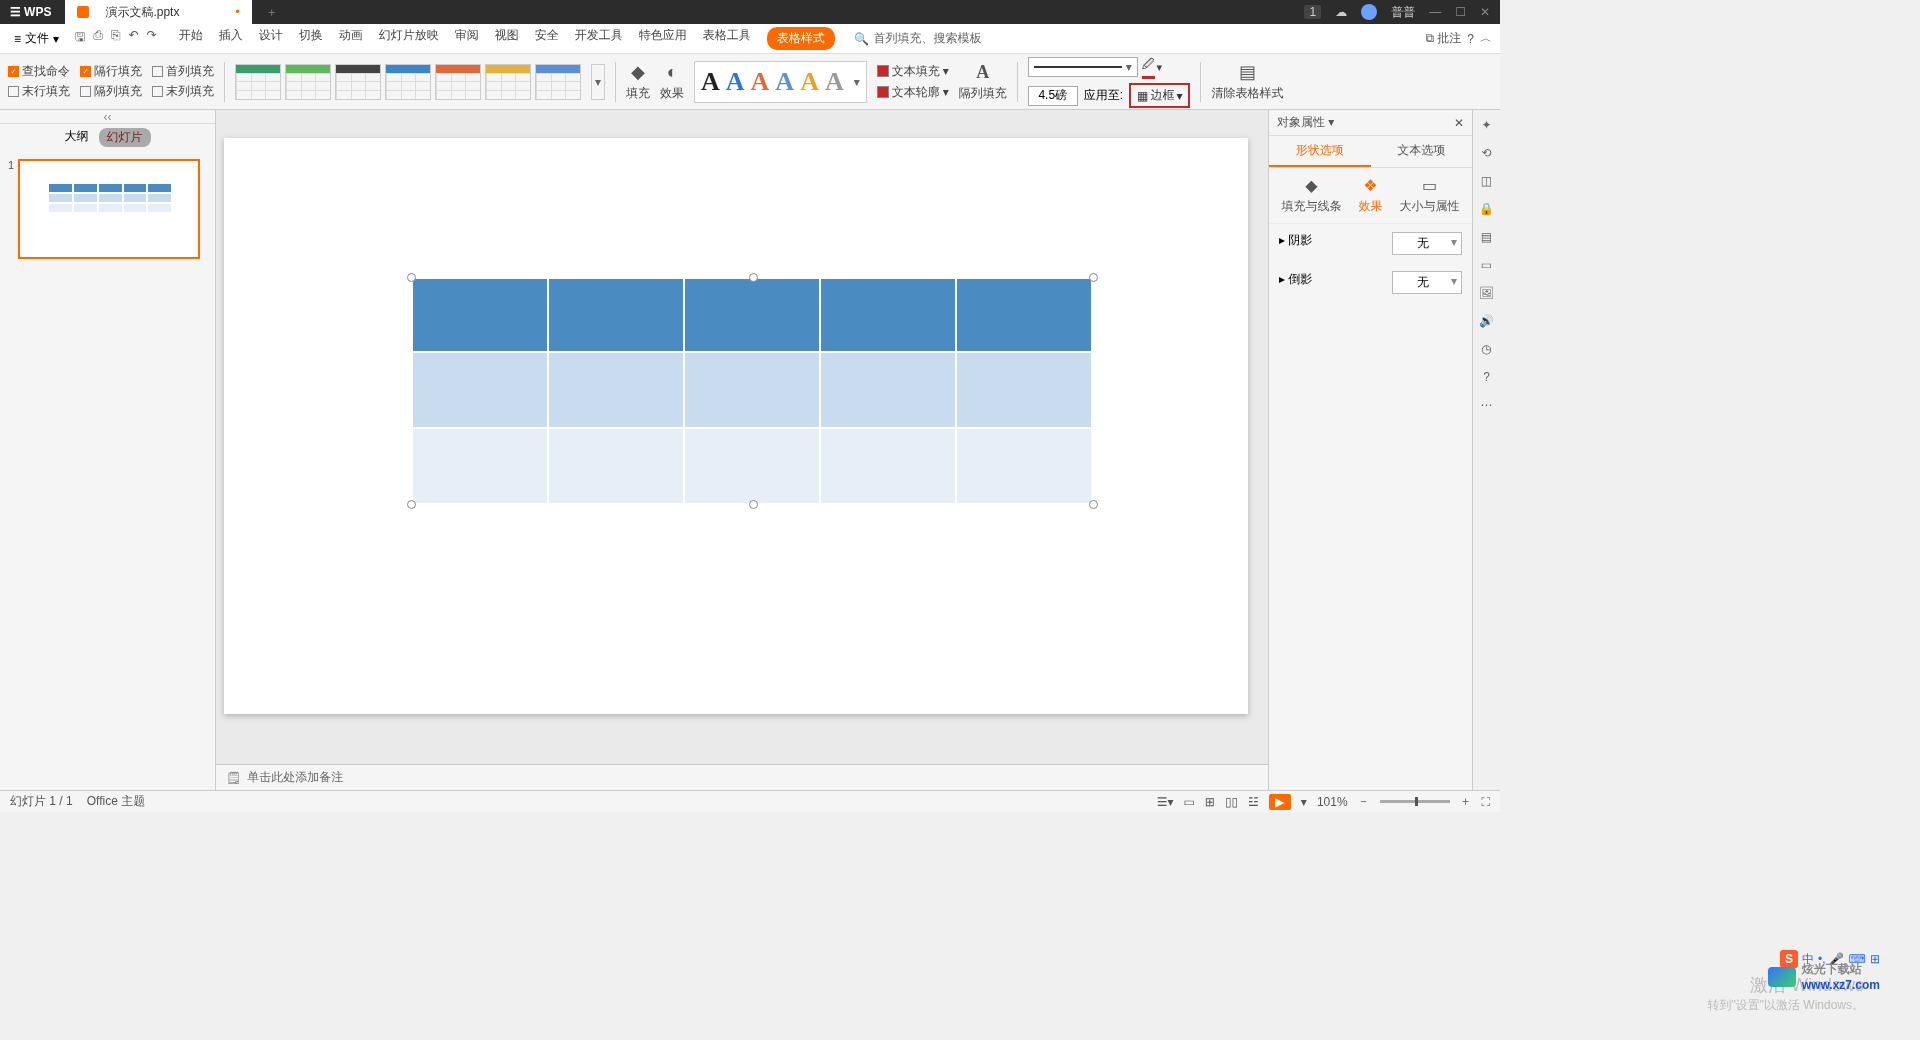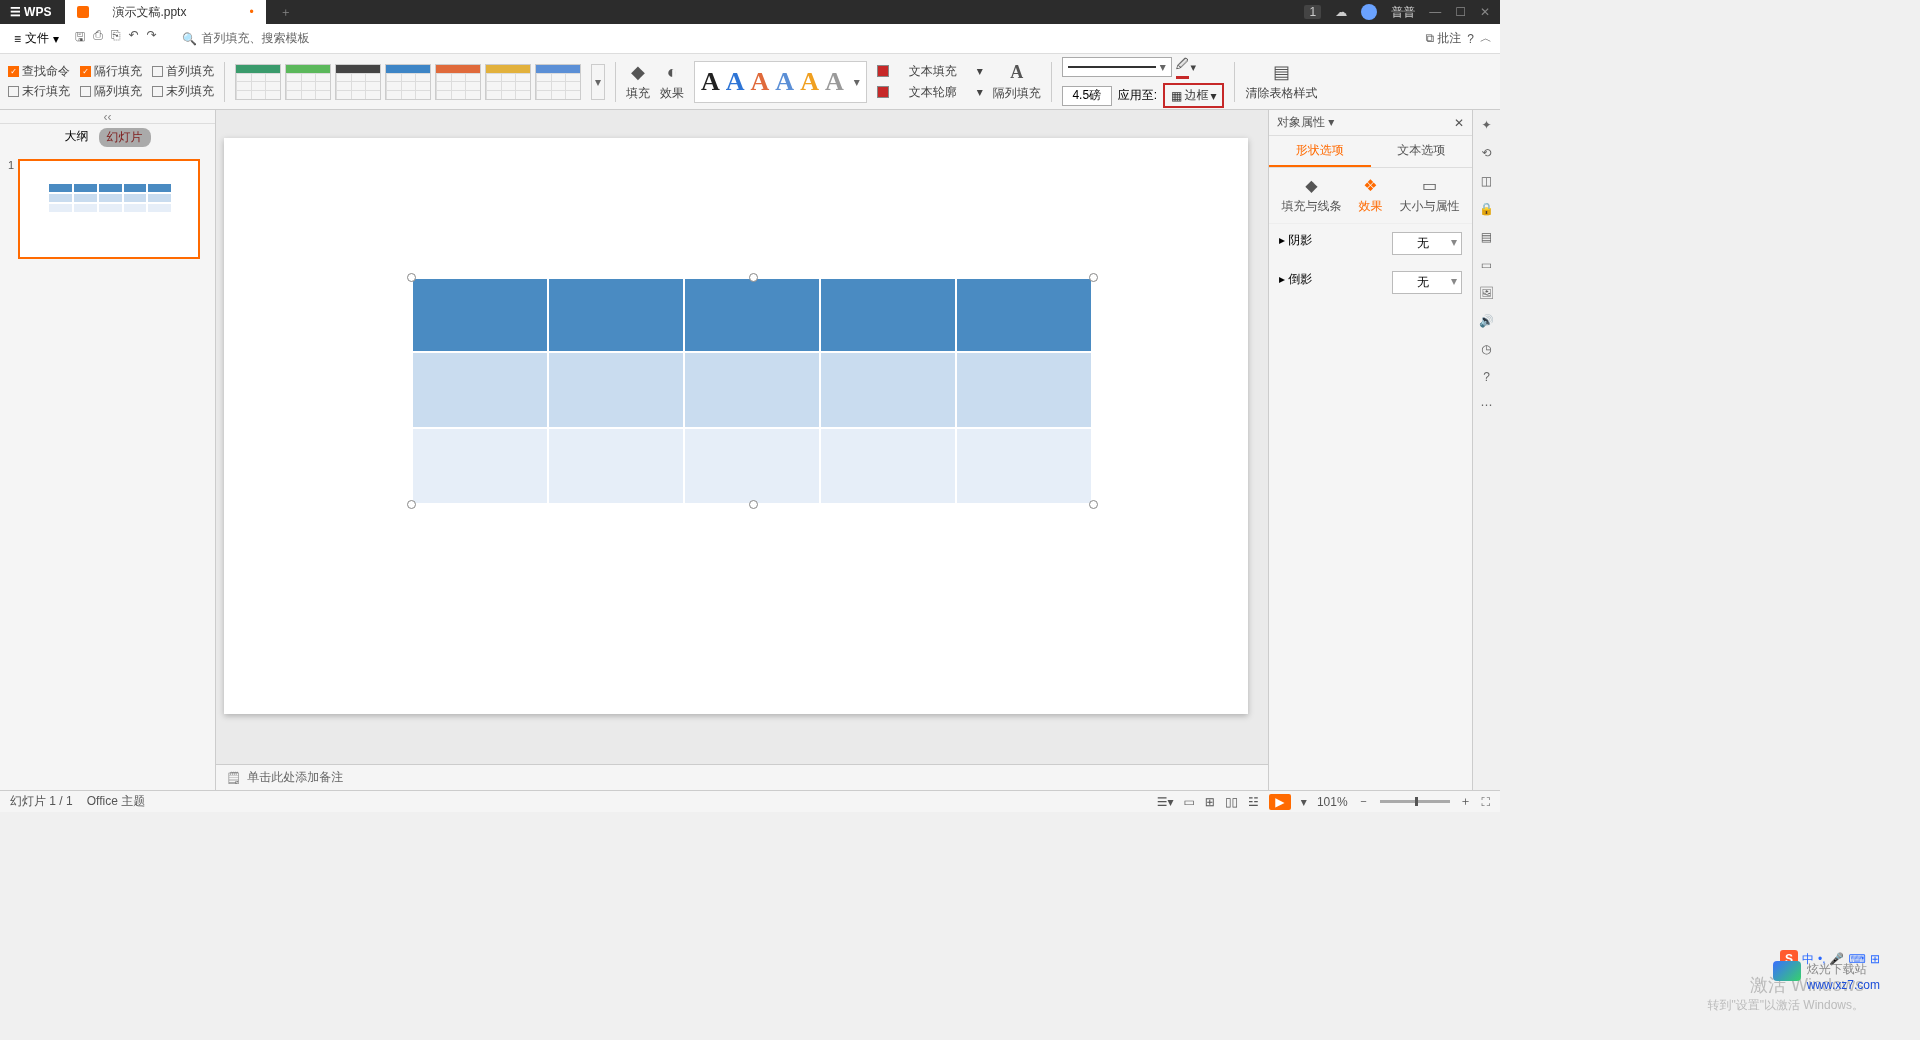--- a/index.html
+++ b/index.html
@@ -1,21 +1,21 @@
 <!DOCTYPE html>
 <html><head>
 <meta charset="utf-8">
 <style>
 * { margin: 0; padding: 0; box-sizing: border-box; font-family: "Microsoft YaHei", sans-serif; font-size: 12px; }
 body { background: #f0f0f0; width: 1500px; height: 812px; overflow: hidden; }
 
 
 .titlebar { height: 24px; background: #2c2c2c; display: flex; align-items: center; color: #ccc; }
 .titlebar .wps-logo { padding: 0 10px; color: #fff; font-weight: bold; }
-.titlebar .tab-active { background: #fff; color: #333; padding: 4px 12px; margin-left: 4px; display: flex; align-items: center; gap: 23px; height: 24px; }
+.titlebar .tab-active { background: #fff; color: #333; padding: 4px 12px; margin-left: 4px; display: flex; align-items: center; gap: 16px; height: 24px; }
 .titlebar .tab-icon { width: 12px; height: 12px; background: #ff6a00; border-radius: 2px; }
 .titlebar .tab-dot { color: #ff6a00; margin-left: 40px; }
 .titlebar .tab-plus { padding: 0 14px; color: #888; cursor: pointer; }
 .titlebar .title-right { margin-left: auto; display: flex; align-items: center; gap: 14px; padding-right: 10px; }
 .titlebar .badge { background: #444; color: #ccc; border-radius: 2px; padding: 0 5px; }
 .titlebar .avatar { width: 16px; height: 16px; border-radius: 50%; background: #6aa2ff; }
 .winbtn { color: #888; cursor: pointer; }
 
 
 .menubar { height: 30px; background: #fff; border-bottom: 1px solid #ddd; display: flex; align-items: center; padding: 0 8px; gap: 4px; }
@@ -44,21 +44,21 @@
 .gallery-more { width: 14px; height: 36px; border: 1px solid #ccc; display: flex; align-items: center; justify-content: center; color: #666; }
 
 .btn-col { display: flex; flex-direction: column; align-items: center; gap: 2px; color: #444; font-size: 11px; cursor: pointer; }
 .btn-col .ico { font-size: 18px; color: #555; }
 
 .wordart-gallery { display: flex; gap: 6px; background: #fff; border: 1px solid #ccc; padding: 3px 6px; height: 42px; align-items: center; }
 .wa { font-size: 26px; font-weight: bold; font-family: Georgia, serif; }
 .wa-more { color: #666; padding-left: 4px; }
 
 .text-fill-group { display: flex; flex-direction: column; gap: 4px; font-size: 11px; color: #444; }
-.tf-row { display: flex; align-items: center; gap: 20px; cursor: pointer; }
+.tf-row { display: flex; align-items: center; gap: 3px; cursor: pointer; }
 .tf-row .sw { width: 12px; height: 12px; border: 1px solid #888; }
 
 .border-group { display: flex; flex-direction: column; gap: 4px; }
 .border-line-sel { width: 110px; height: 20px; border: 1px solid #aaa; background: #fff; display: flex; align-items: center; padding: 0 5px; }
 .border-line-sel .line { flex: 1; height: 2px; background: #333; }
 .border-bottom-row { display: flex; align-items: center; gap: 6px; font-size: 11px; }
 .pt-input { width: 50px; height: 20px; border: 1px solid #aaa; display: flex; align-items: center; justify-content: center; background: #fff; }
 .apply-border { border: 2px solid #c62828; padding: 2px 6px; display: flex; align-items: center; gap: 2px; color: #333; cursor: pointer; }
 
 
@@ -97,21 +97,21 @@
 .prop-sel:after { content: "▾"; position: absolute; right: 4px; color: #888; }
 
 .side-tool-strip { width: 28px; background: #f0f0f0; border-left: 1px solid #ccc; display: flex; flex-direction: column; align-items: center; gap: 14px; padding-top: 8px; color: #666; }
 .side-tool-strip span { cursor: pointer; }
 
 
 .statusbar { height: 22px; background: #f5f5f5; border-top: 1px solid #ccc; display: flex; align-items: center; padding: 0 10px; color: #555; font-size: 11px; gap: 14px; }
 .statusbar .right { margin-left: auto; display: flex; align-items: center; gap: 10px; }
 .play-btn { width: 22px; height: 16px; background: #ff6a00; color: #fff; display: flex; align-items: center; justify-content: center; border-radius: 2px; }
 .watermark { position: absolute; right: 56px; bottom: 26px; color: #bbb; text-align: right; pointer-events:none;}
-.logo-badge { position: absolute; right: 40px; bottom: 48px; display:flex; gap:6px; color:#888; font-size:12px; pointer-events:none;}
+.logo-badge { position: absolute; right: 40px; bottom: 48px; display:flex; align-items:center; gap:6px; color:#888; font-size:12px; pointer-events:none;font-weight:bold;}
 .logo-badge .lg { width: 28px; height: 20px; background: linear-gradient(135deg,#3b6fff,#36d16b); border-radius:4px;}
 .ime { position: absolute; right: 40px; bottom: 72px; display:flex; gap:4px; align-items:center; }
 .ime .s { width:18px; height:18px; background:#ff5b2e; color:#fff; border-radius:3px; display:flex; align-items:center; justify-content:center; font-weight:bold;}
 .ime span { color:#2968ff; }
 </style>
 </head>
 <body>
 
 <div class="titlebar">
   <div class="wps-logo">☰ <span>WPS</span></div>
@@ -134,20 +134,35 @@
 
 <div class="menubar">
   <div class="file-btn">≡ <span>文件</span> <span>▾</span></div>
   <div class="qat">
     <span>🖫</span>
     <span>⎙</span>
     <span>⎘</span>
     <span>↶</span>
     <span>↷</span>
   </div>
+  <div class="tabs" id="ribbon-tabs">
+      <span class="tab">开始</span>
+      <span class="tab">插入</span>
+      <span class="tab">设计</span>
+      <span class="tab">切换</span>
+      <span class="tab">动画</span>
+      <span class="tab">幻灯片放映</span>
+      <span class="tab">审阅</span>
+      <span class="tab">视图</span>
+      <span class="tab">安全</span>
+      <span class="tab">开发工具</span>
+      <span class="tab">特色应用</span>
+      <span class="tab">表格工具</span>
+      <span class="tab active-orange">表格样式</span>
+    </div>
   <div class="search-bar">
     <span>🔍</span>
     <span>首列填充、搜索模板</span>
   </div>
   <div class="right-tools">
     <span>⧉ <span>批注</span></span>
     <span>?</span>
     <span>︿</span>
   </div>
 </div>

